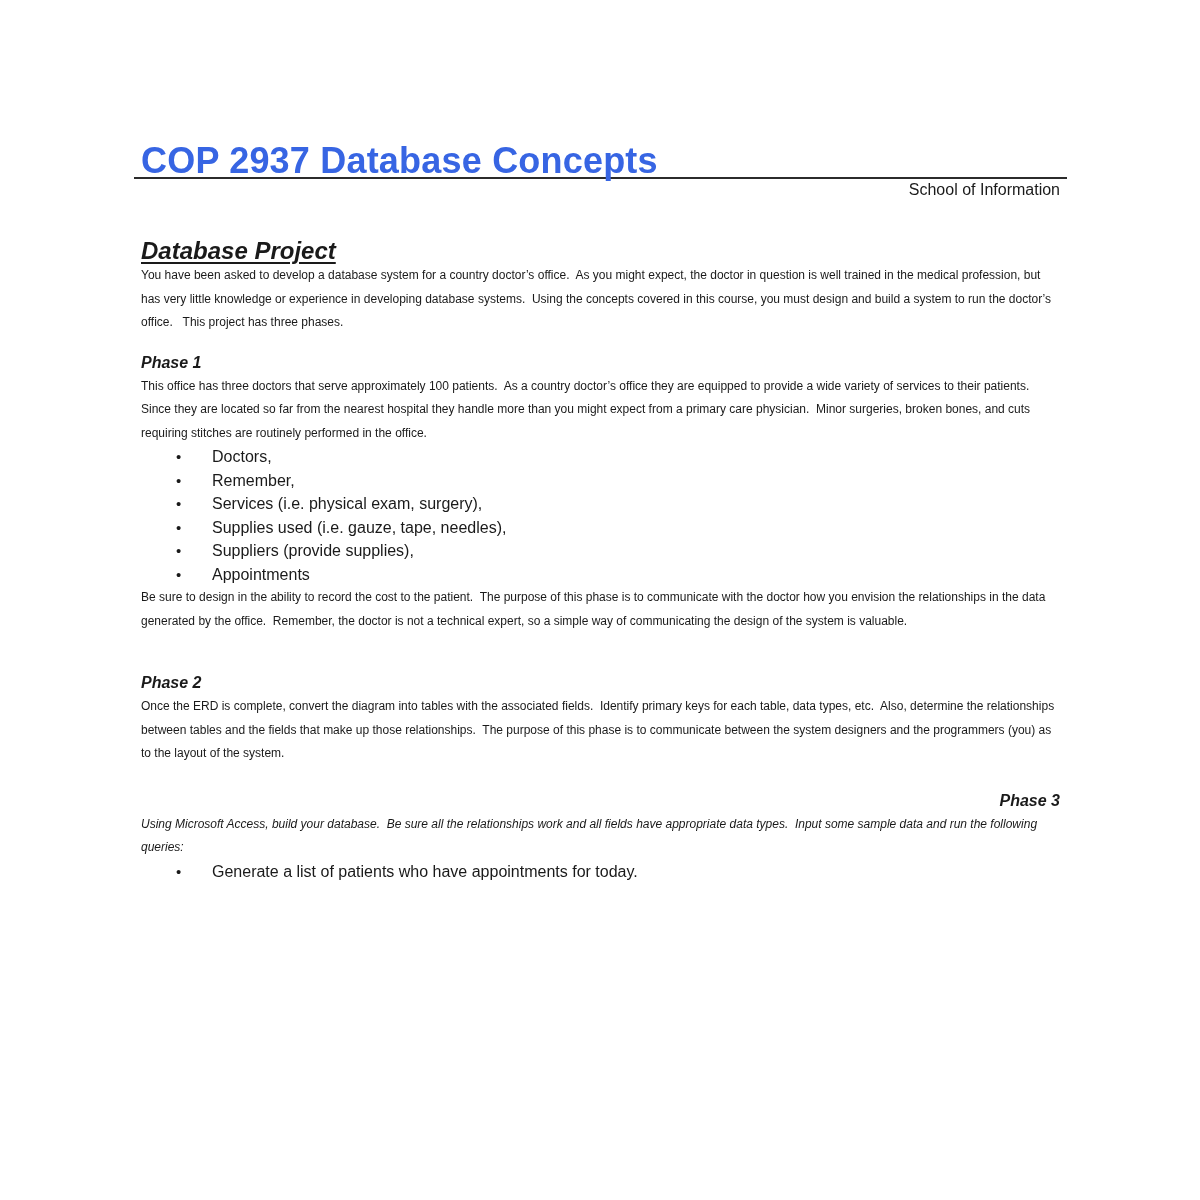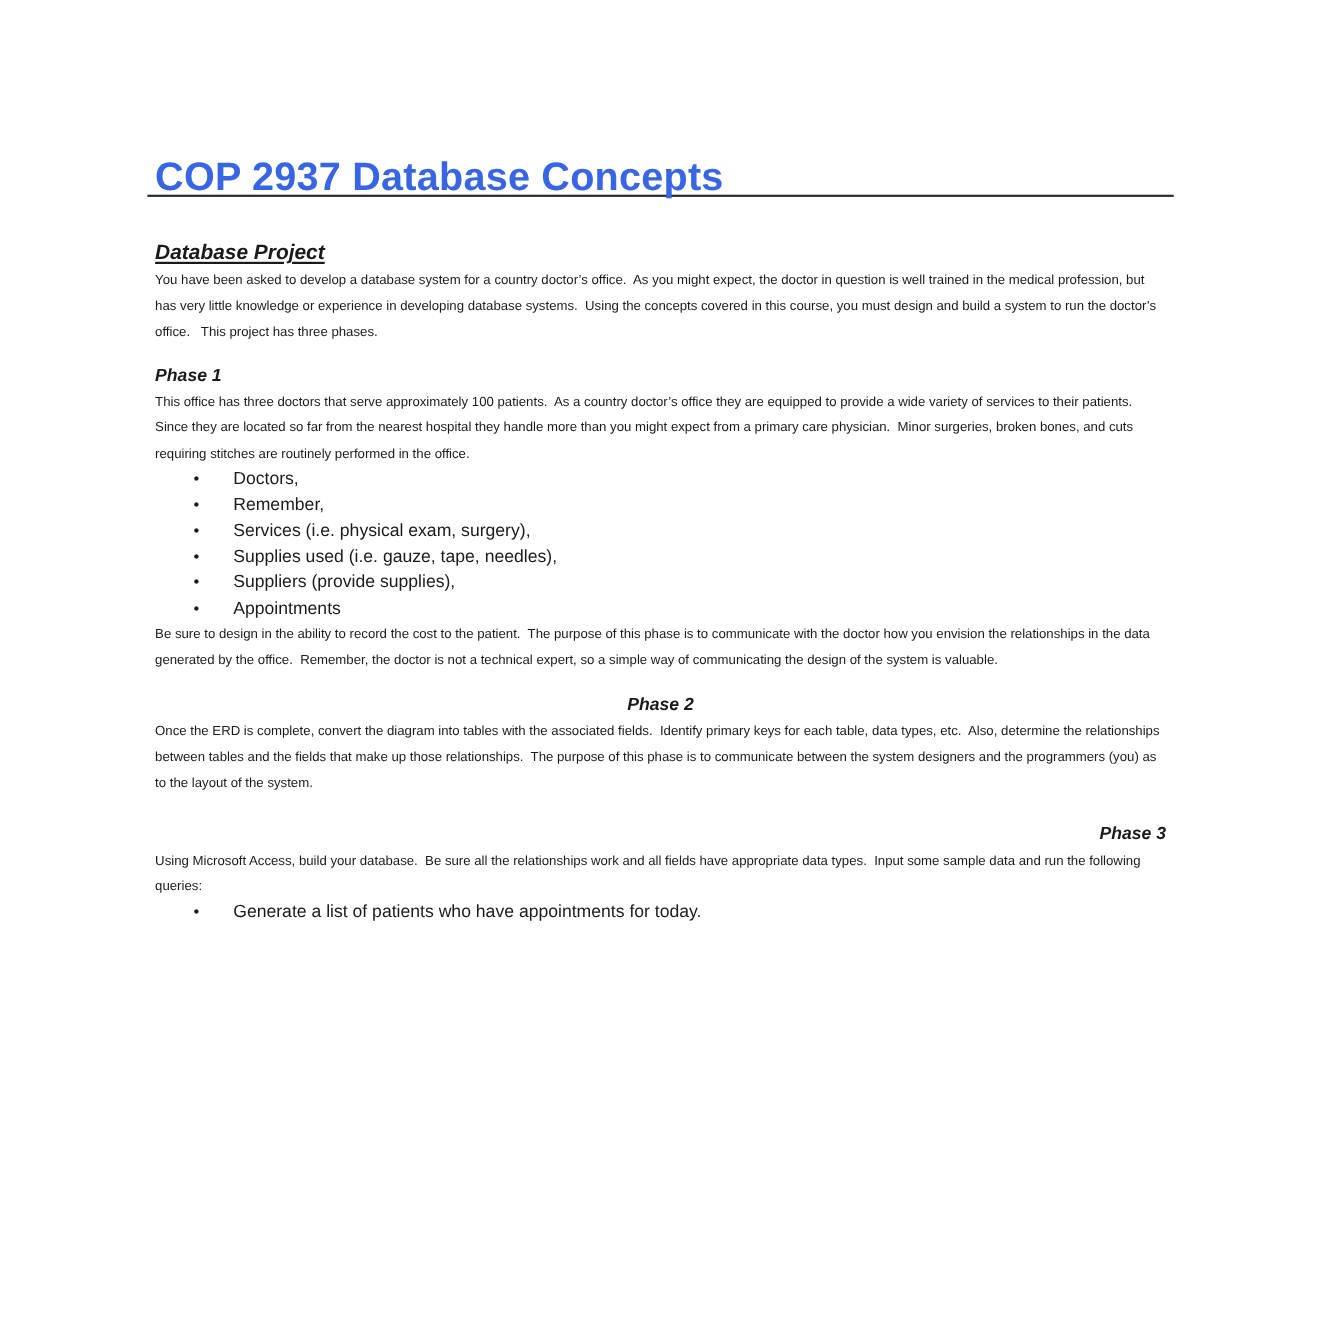--- a/index.html
+++ b/index.html
@@ -37,21 +37,21 @@
   }
   .byline {
     margin-top: 1px;
     text-align: right;
     font-size: 16px;
     line-height: 20px;
     color: #1a1a1a;
   }
   .project-heading {
     margin: 38px 0 0 0;
-    font-size: 19px;
+    font-size: 24px;
     line-height: 26px;
     font-weight: bold;
     font-style: italic;
     text-decoration: underline;
     text-decoration-thickness: 2px;
     text-underline-offset: 3px;
     color: #1a1a1a;
   }
   p.body-text {
     margin: 0;
@@ -66,24 +66,24 @@
     font-size: 16px;
     line-height: 25px;
     font-weight: bold;
     font-style: italic;
     color: #1a1a1a;
   }
   #phase1-heading { margin-top: 15px; }
   .p1-overview    { margin-top: 5px; }
   .p1-erd         { margin-top: 22px; }
   .p1-closing     { margin-top: 0; }
-  #phase2-heading { margin-top: 16px; text-align: center; }
+  #phase2-heading { margin-top: 37px; }
   .p2-body        { margin-top: 5px; }
   #phase3-heading { margin-top: 22px; text-align: right; }
-  .p3-body        { margin-top: 5px; }
+  .p3-body        { margin-top: 5px; font-style: italic; }
   ul.doc-list {
     margin: 0;
     padding: 0;
     list-style: none;
   }
   ul.doc-list li {
     position: relative;
     padding-left: 71px;
     font-size: 16px;
     line-height: 23.5px;
@@ -99,20 +99,21 @@
 </style>
 </head>
 <body>
 
 <div class="page">
 
   <h1 class="doc-title">COP 2937 Database Concepts</h1>
 
   <div class="title-rule"></div>
 
+  <div class="byline">School of Information</div>
 
   <h2 class="project-heading">Database Project</h2>
 
   <p class="body-text intro">You have been asked to develop a database system for a country doctor’s office.  As you might expect, the doctor in question is well trained in the medical profession, but has very little knowledge or experience in developing database systems.  Using the concepts covered in this course, you must design and build a system to run the doctor’s office.   This project has three phases.</p>
 
   <h3 class="phase-heading" id="phase1-heading">Phase 1</h3>
 
   <p class="body-text p1-overview">This office has three doctors that serve approximately 100 patients.  As a country doctor’s office they are equipped to provide a wide variety of services to their patients.  Since they are located so far from the nearest hospital they handle more than you might expect from a primary care physician.  Minor surgeries, broken bones, and cuts requiring stitches are routinely performed in the office.</p>
 
 

